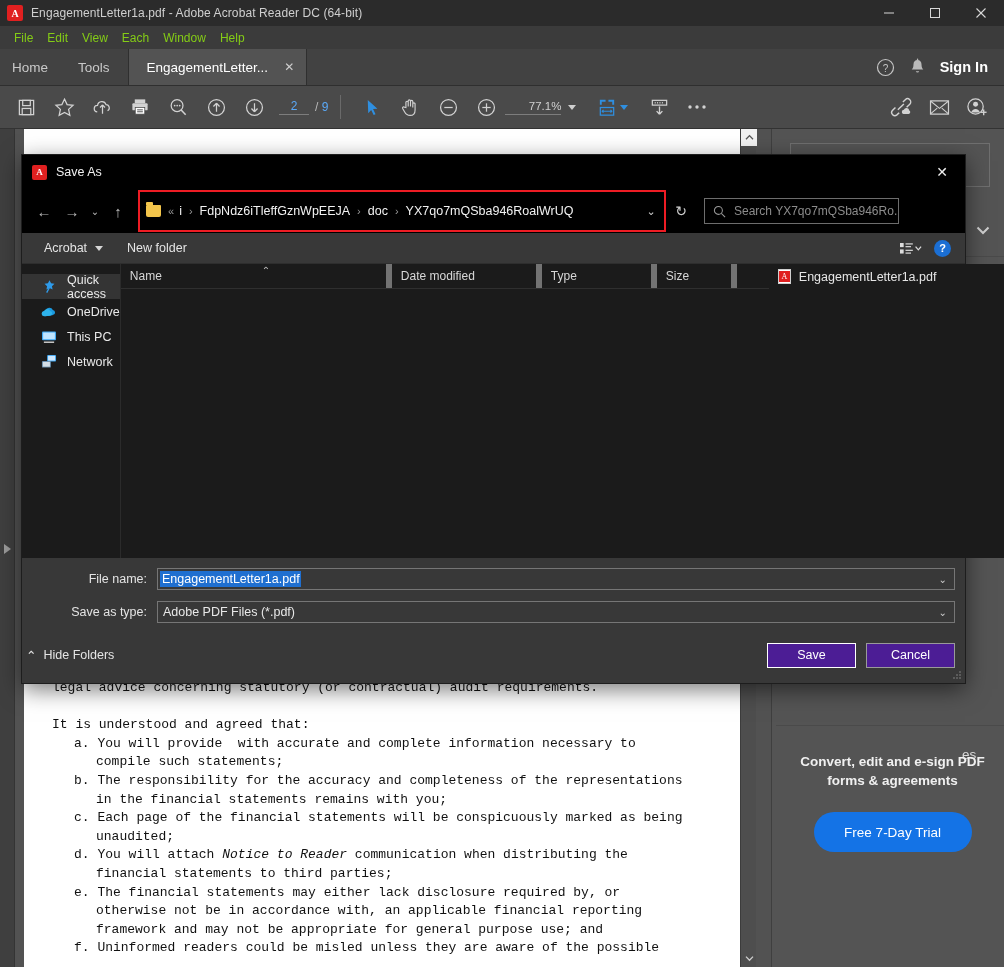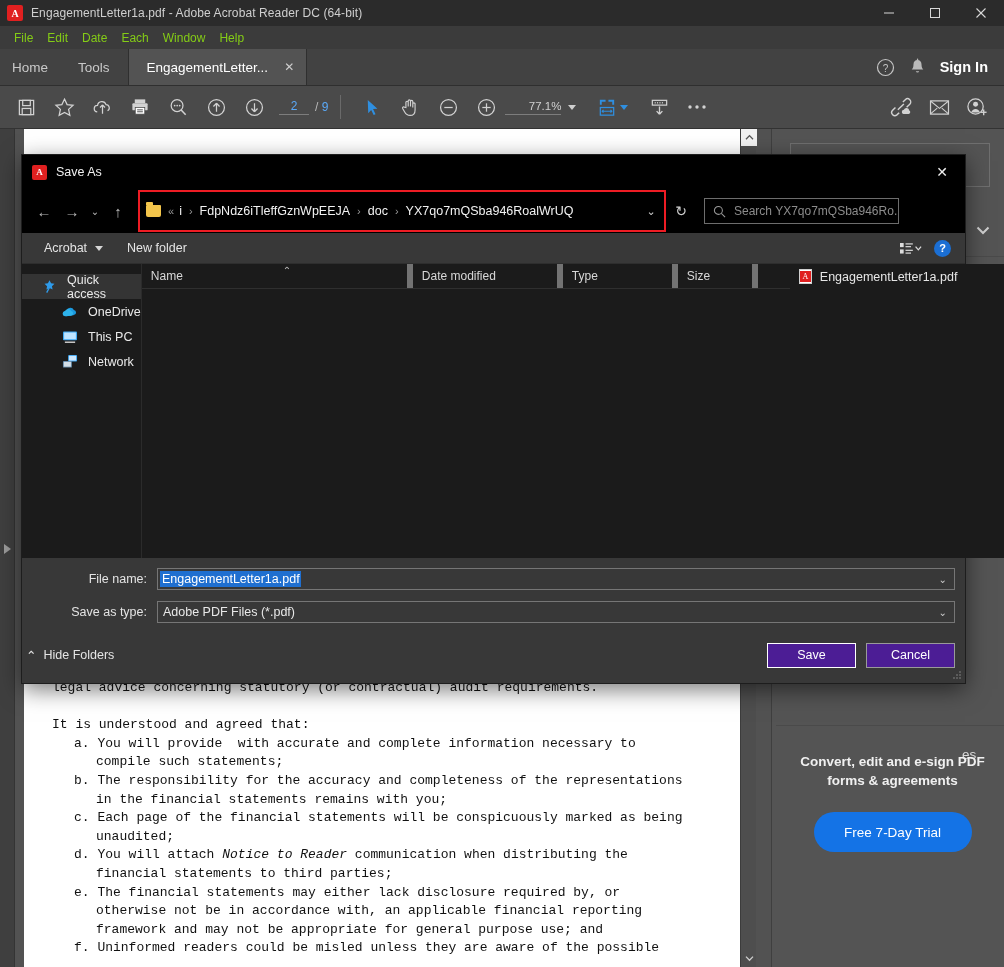--- a/index.html
+++ b/index.html
@@ -232,21 +232,21 @@
 
   .dlg-body { flex: 1; display: flex; background: #1b1b1b; min-height: 0; }
   .dlg-nav {
     width: 155px; background: #1b1b1b; padding-top: 10px; border-right: 1px solid #2b2b2b;
   }
   .navitem {
     display: flex; align-items: center; gap: 10px; height: 25px;
     padding-left: 20px; color: #e9e9e9; font-size: 12.5px;
   }
   .navitem.sel { background: #343434; }
-  .navitem.l2 { padding-left: 40px; }
+  .navitem.l2 { padding-left: 19px; }
   .filelist { flex: 1; background: #1b1b1b; display: flex; }
   .fl-head {
     height: 25px; display: flex; align-items: stretch; border-bottom: 1px solid #2f2f2f;
     background: #1b1b1b; position: relative;
   }
   .fl-col {
     color: #d8d8d8; font-size: 12px; display: flex; align-items: center;
     padding-left: 9px; border-left: 6px solid #737373;
   }
   .fl-col.c1 { width: 265px; border-left: none; }
@@ -329,21 +329,21 @@
             <line x1="1.5" y1="1.5" x2="10.5" y2="10.5" stroke="#d8d8d8" stroke-width="1.1"></line>
             <line x1="10.5" y1="1.5" x2="1.5" y2="10.5" stroke="#d8d8d8" stroke-width="1.1"></line>
           </svg>
       </div>
     </div>
   </div>
 
   <div class="menubar">
     <div class="menu-item">File</div>
     <div class="menu-item">Edit</div>
-    <div class="menu-item">Date</div>
+    <div class="menu-item">View</div>
     <div class="menu-item">Each</div>
     <div class="menu-item">Window</div>
     <div class="menu-item">Help</div>
   </div>
 
   <div class="tabstrip">
     <div class="tab home">Home</div>
     <div class="tab">Tools</div>
     <div class="tab active">
       <span>EngagementLetter...</span>

